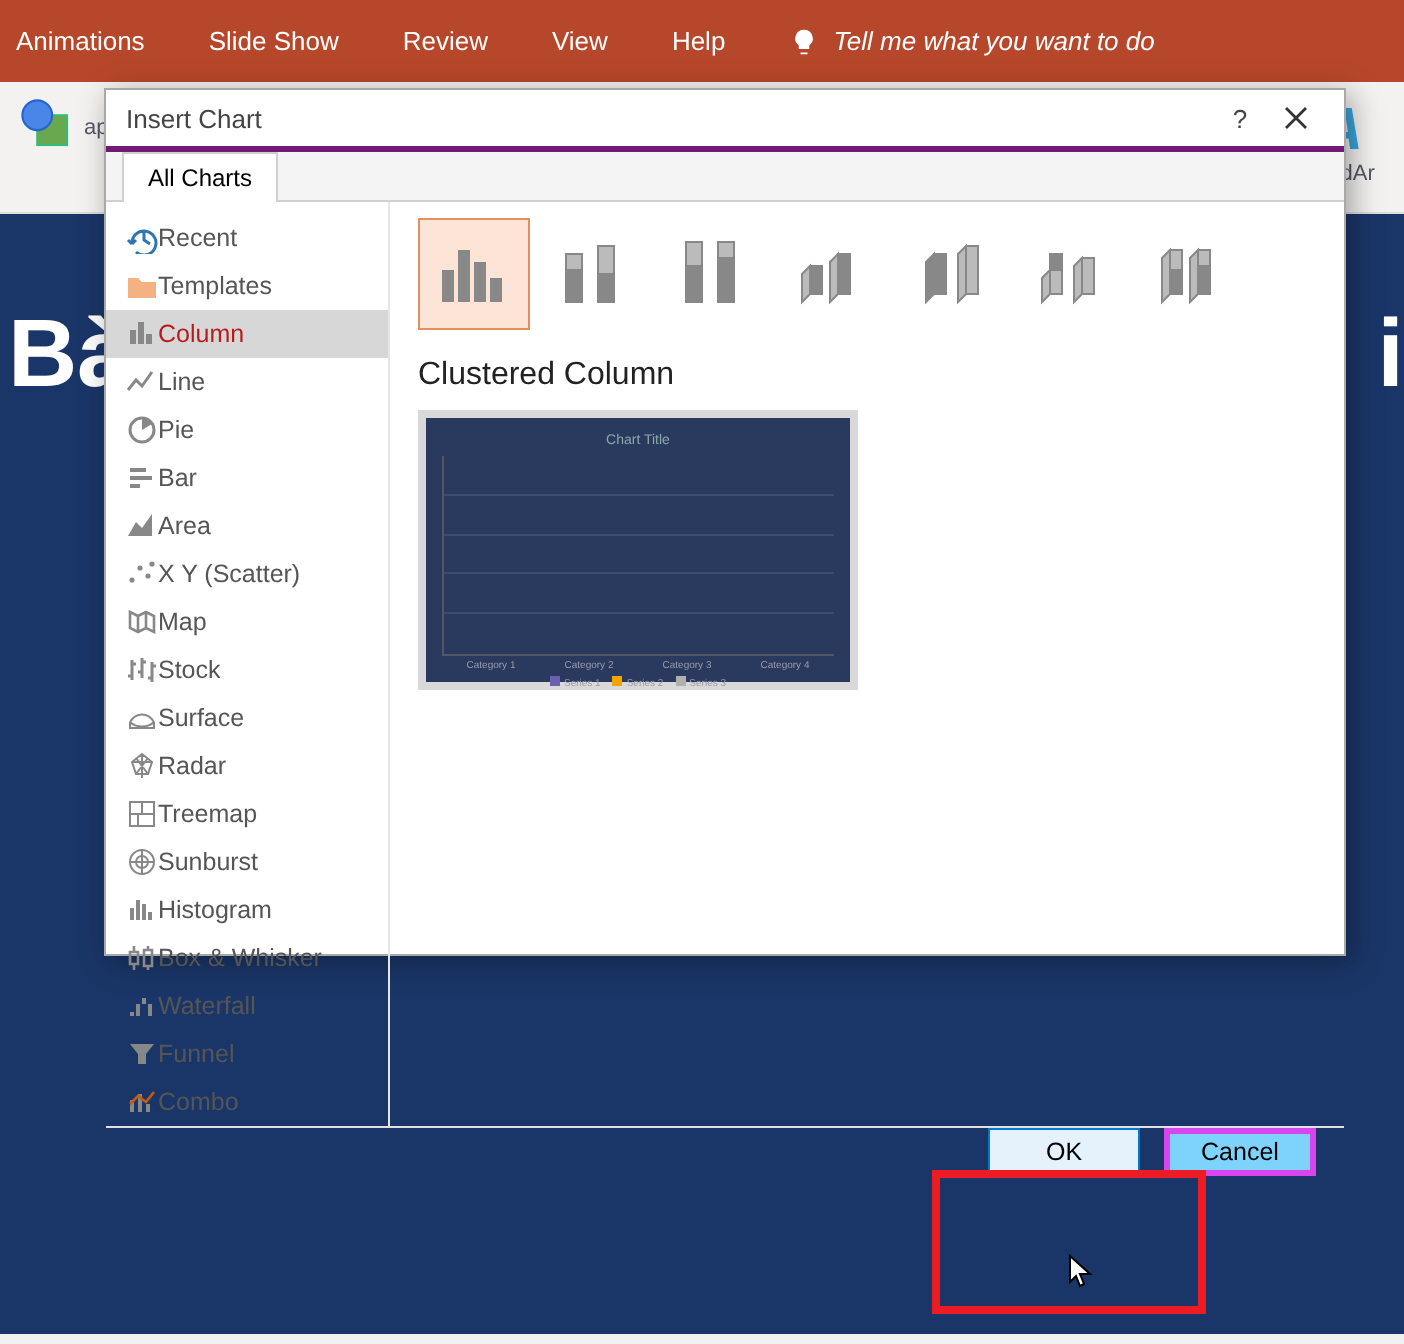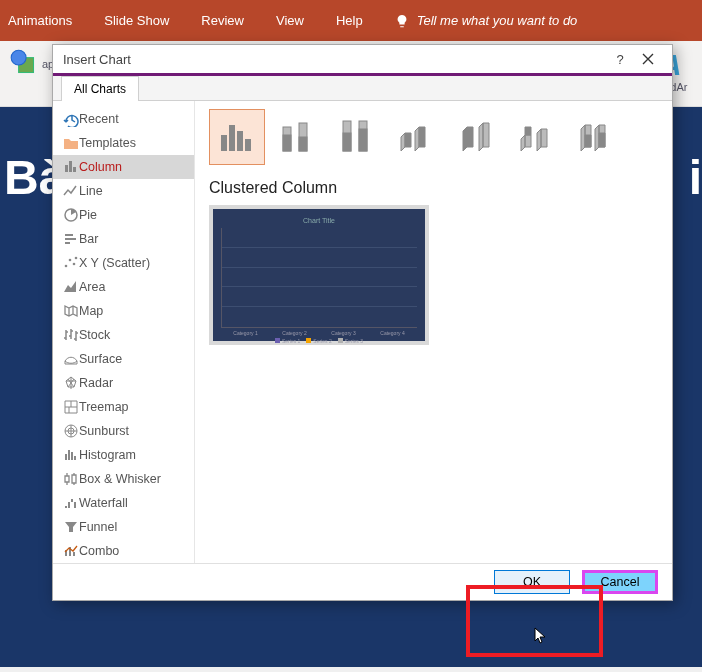--- a/index.html
+++ b/index.html
@@ -13,21 +13,21 @@
   .ribbon-tab { cursor: pointer; white-space: nowrap; }
   .ribbon-body {
     height: 66px; background: #f3f2f1; border-bottom: 1px solid #ddd;
     display: flex; align-items: flex-start; padding: 6px 8px; gap: 20px;
   }
   .slide-area { background: #1a3668; height: 560px; padding: 30px; color: #fff; }
   .slide-area h1 { font-size: 48px; font-weight: 700; }
 
   
   .dialog {
-    position: absolute; left: 52px; top: 44px; width: 621px; height: 557px;
+    position: absolute; left: 52px; top: 44px; width: 621px; height: 434px;
     background: #fff; border: 1px solid #a9a9a9; box-shadow: 3px 3px 14px rgba(0,0,0,.35);
     display: flex; flex-direction: column;
   }
   .titlebar { height: 32px; display: flex; align-items: center; padding: 0 10px; font-size: 13px; color: #444; }
   .titlebar .spacer { flex: 1; }
   .titlebar .tbtn { width: 28px; height: 28px; display:flex; align-items:center; justify-content:center; cursor:pointer; }
   .tabs-row { height: 28px; border-top: 3px solid #701a75; border-bottom: 1px solid #d0d0d0; display:flex; align-items:flex-end; padding-left:8px; background:#f4f4f4; }
   .tab { font-size:12px; padding:5px 12px; background:#fff; border:1px solid #d0d0d0; border-bottom: none; position:relative; top:1px; }
   .body { flex:1; display:flex; }
   .sidebar { width:142px; border-right:1px solid #e6e6e6; padding-top:6px; }
@@ -153,34 +153,34 @@
           <span>Pie</span>
         </div>
         <div class="cat-item">
           <svg viewBox="0 0 16 16">
             <path fill="#888" d="M2 3h8v2H2zm0 4h11v2H2zm0 4h5v2H2z"></path>
           </svg>
           <span>Bar</span>
         </div>
         <div class="cat-item">
           <svg viewBox="0 0 16 16">
+            <path fill="#888" d="M1 13l4-7 3 3 5-7v11z"></path>
+          </svg>
+          <span>Area</span>
+        </div>
+        <div class="cat-item">
+          <svg viewBox="0 0 16 16">
             <g fill="#888">
               <circle cx="3" cy="11" r="1.3"></circle>
               <circle cx="7" cy="5" r="1.3"></circle>
               <circle cx="11" cy="9" r="1.3"></circle>
               <circle cx="13" cy="3" r="1.3"></circle>
             </g>
           </svg>
           <span>X Y (Scatter)</span>
-        </div>
-        <div class="cat-item">
-          <svg viewBox="0 0 16 16">
-            <path fill="#888" d="M1 13l4-7 3 3 5-7v11z"></path>
-          </svg>
-          <span>Area</span>
         </div>
         <div class="cat-item">
           <svg viewBox="0 0 16 16">
             <path fill="none" stroke="#888" stroke-width="1.3" d="M2 3l4 2 4-2 4 2v8l-4-2-4 2-4-2z M6 5v8 M10 3v8"></path>
           </svg>
           <span>Map</span>
         </div>
         <div class="cat-item">
           <svg viewBox="0 0 16 16">
             <path stroke="#888" stroke-width="1.5" d="M3 3v10M3 5h2M3 11h-2 M8 2v10M8 4h2M8 9h-2 M13 4v10M13 6h2M13 12h-2"></path>

